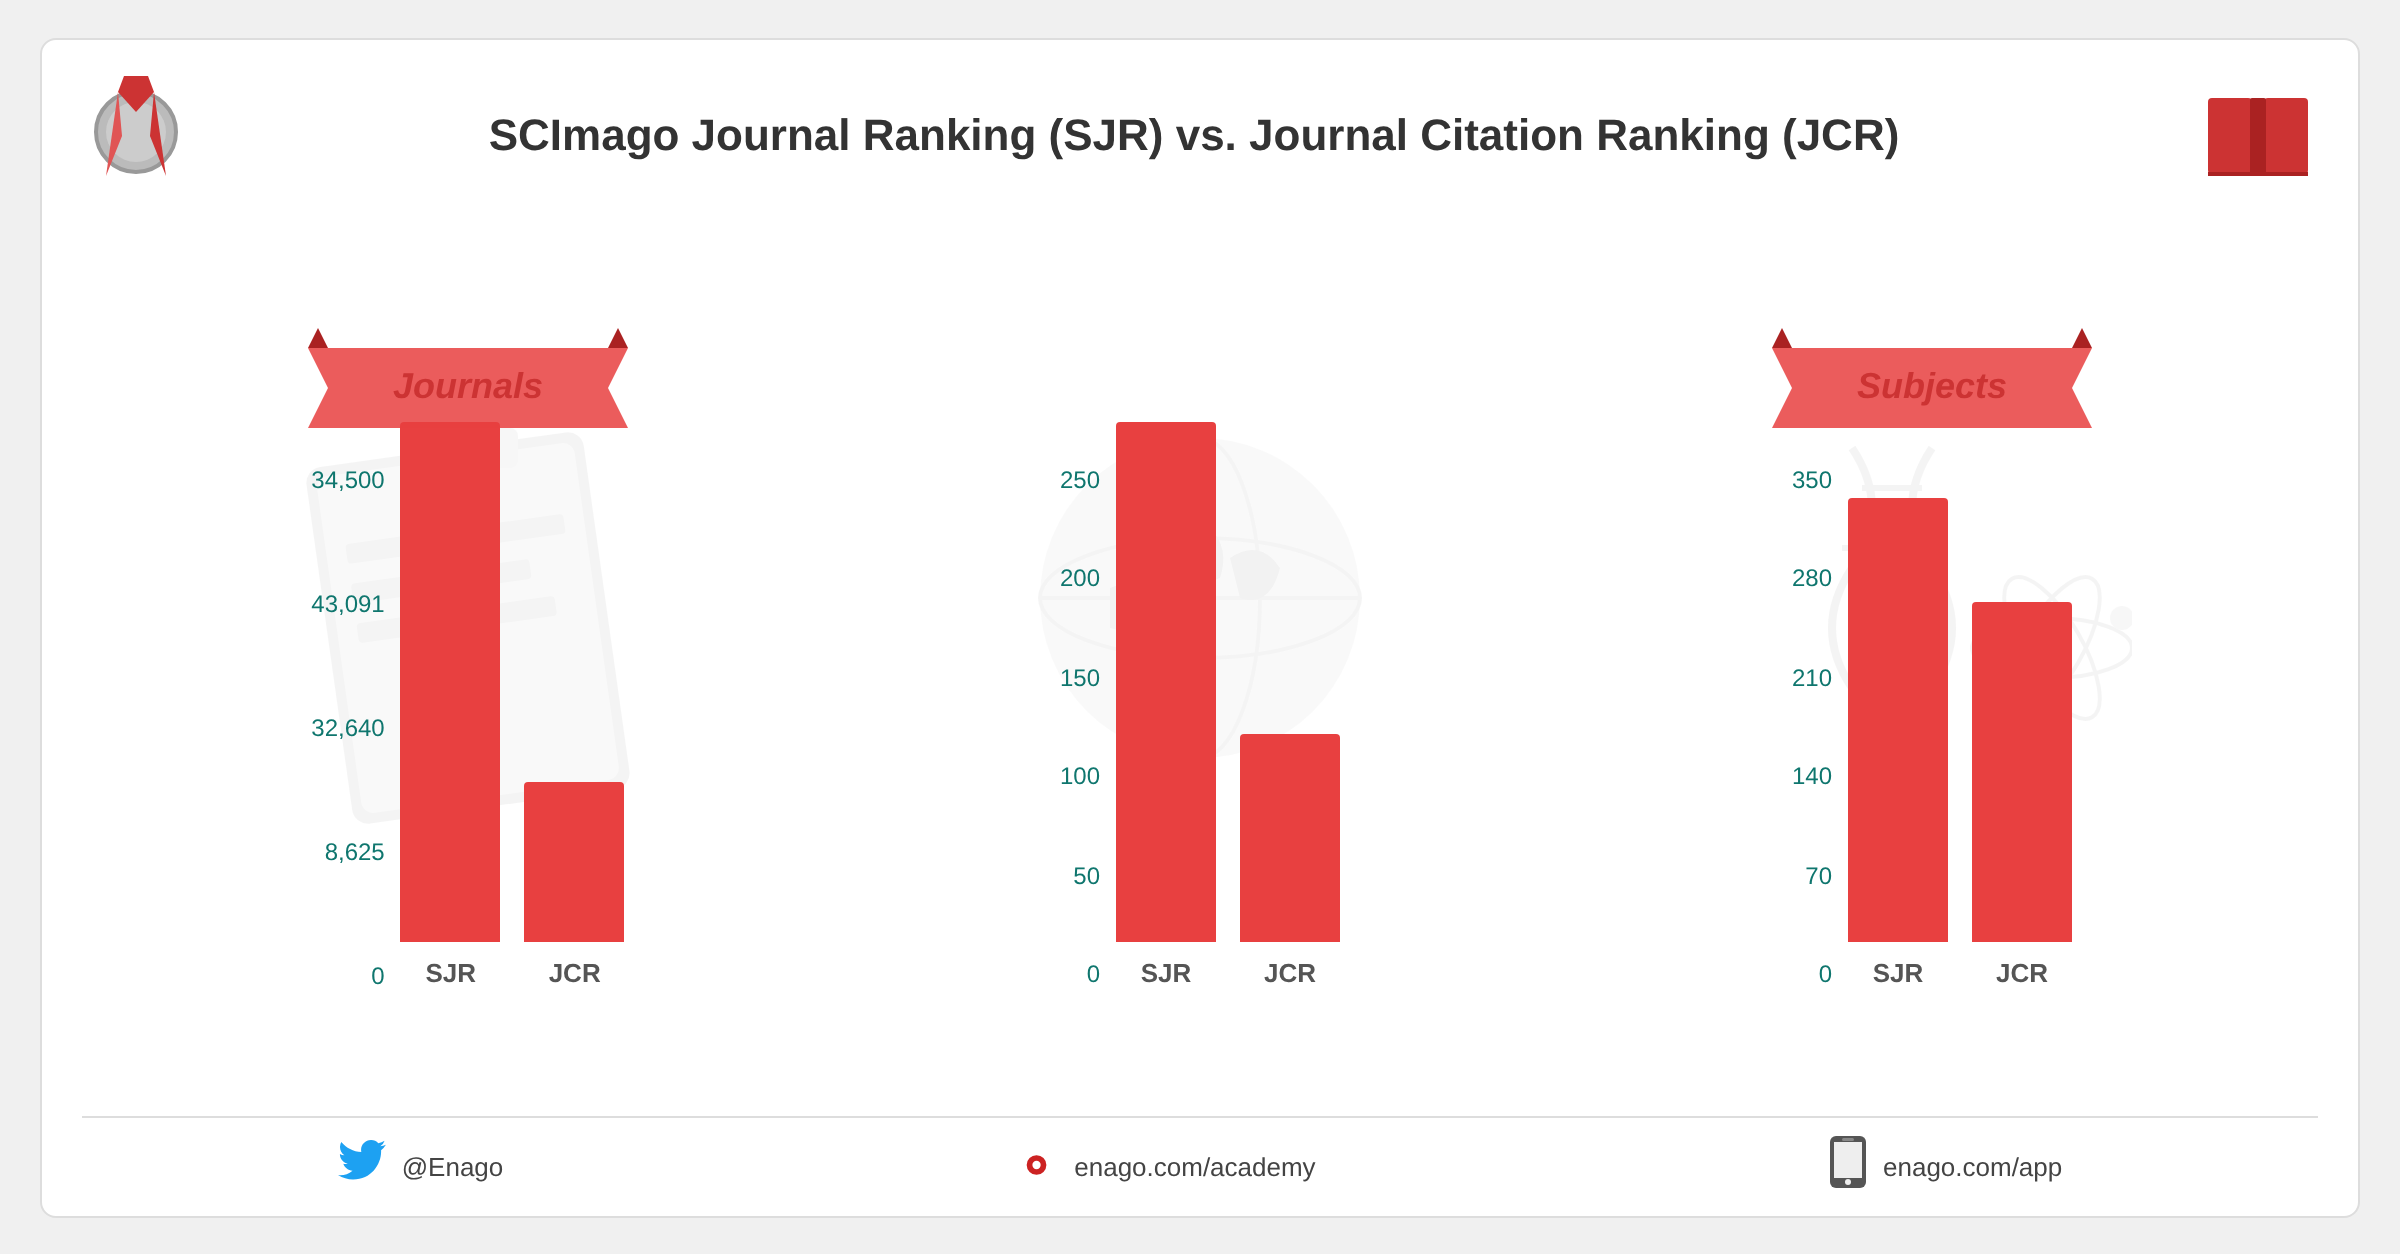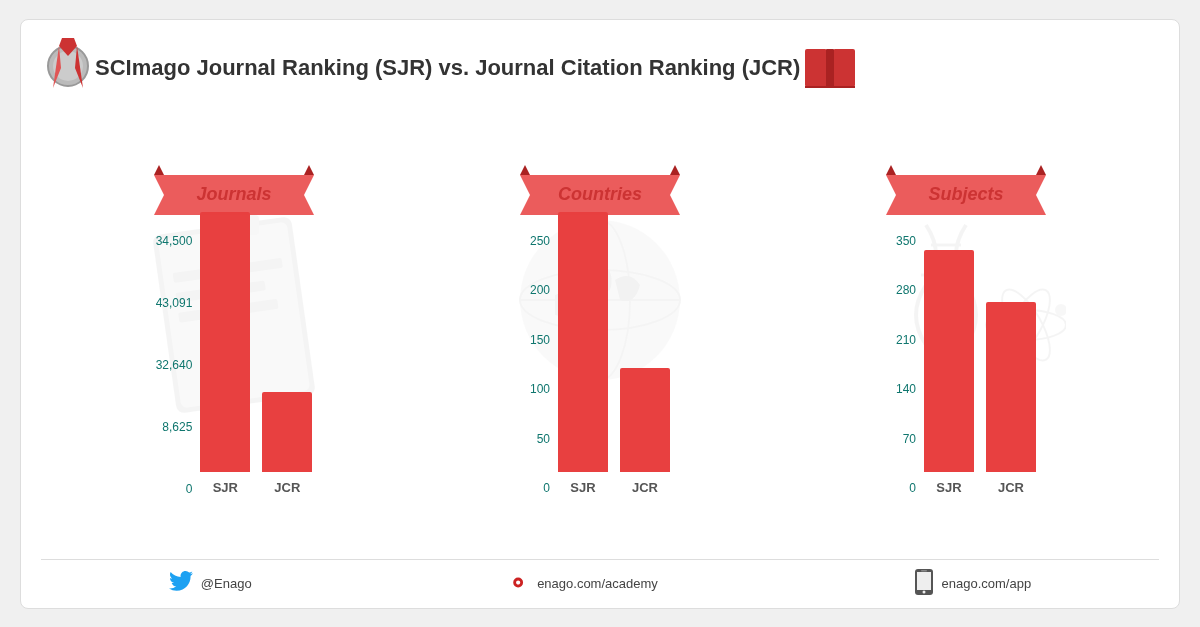--- a/index.html
+++ b/index.html
@@ -21,21 +21,21 @@
       border-radius: 8px;
       display: flex;
       flex-direction: column;
       padding: 10px 20px 0 20px;
       position: relative;
     }
     
     .title-row {
       display: flex;
       align-items: center;
-      justify-content: flex-start;
+      justify-content: space-between;
       padding: 8px 0 4px 0;
     }
     .title-text {
       font-size: 22px;
       font-weight: bold;
       color: #333;
       text-align: center;
     }
     
     .medal-icon {
@@ -243,28 +243,20 @@
                 <span class="bar-label">JCR</span>
               </div>
             </div>
           </div>
         </div>
       </div>
     </div>
 
     <div class="chart-container">
 
-      <div class="banner">
-        <svg viewBox="0 0 160 55" xmlns="http://www.w3.org/2000/svg">
-          <polygon points="0,10 160,10 150,30 160,50 0,50 10,30" fill="#e84040" opacity="0.85"></polygon>
-          <polygon points="0,10 10,10 5,0" fill="#aa2222"></polygon>
-          <polygon points="160,10 150,10 155,0" fill="#aa2222"></polygon>
-          <text x="80" y="35" text-anchor="middle" class="banner-text" font-size="18" font-weight="bold" fill="white" font-style="italic" font-family="Arial">Countries</text>
-        </svg>
-      </div>
 
       <div class="bg-icon">
         <svg width="190" height="190" viewBox="0 0 190 190" xmlns="http://www.w3.org/2000/svg">
           <circle cx="95" cy="95" r="80" fill="#ccc" opacity="0.7"></circle>
           <ellipse cx="95" cy="95" rx="30" ry="80" fill="none" stroke="#bbb" stroke-width="2"></ellipse>
           <ellipse cx="95" cy="95" rx="80" ry="30" fill="none" stroke="#bbb" stroke-width="2"></ellipse>
           <line x1="15" y1="95" x2="175" y2="95" stroke="#bbb" stroke-width="2"></line>
           <line x1="95" y1="15" x2="95" y2="175" stroke="#bbb" stroke-width="2"></line>
 
           <path d="M70,60 Q85,50 100,60 Q110,70 105,85 Q95,90 85,80 Z" fill="#aaa"></path>

